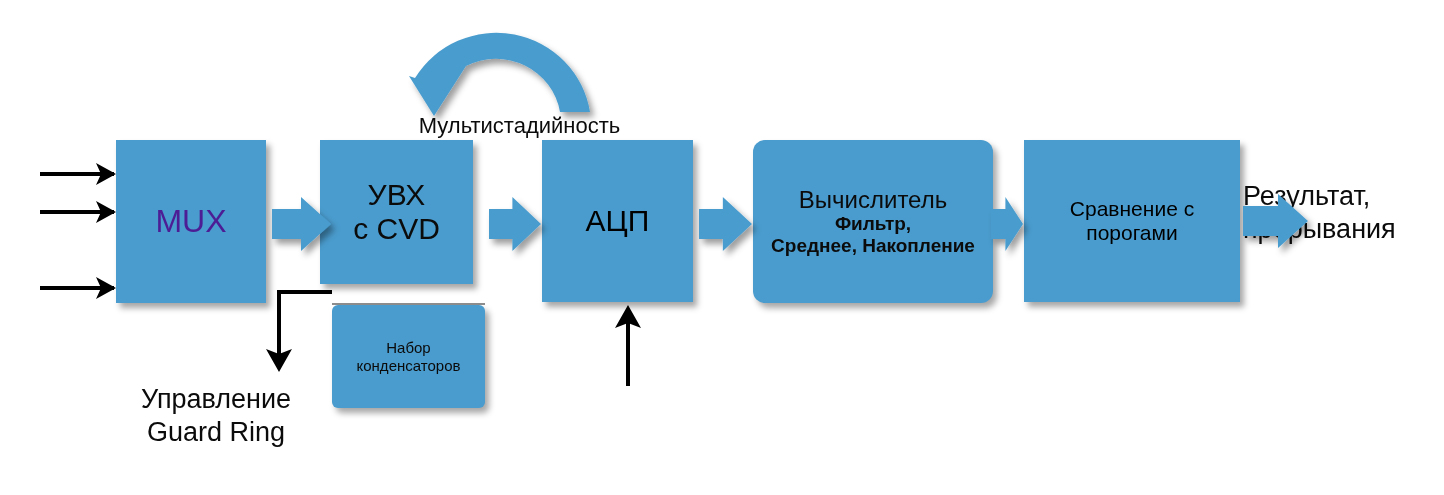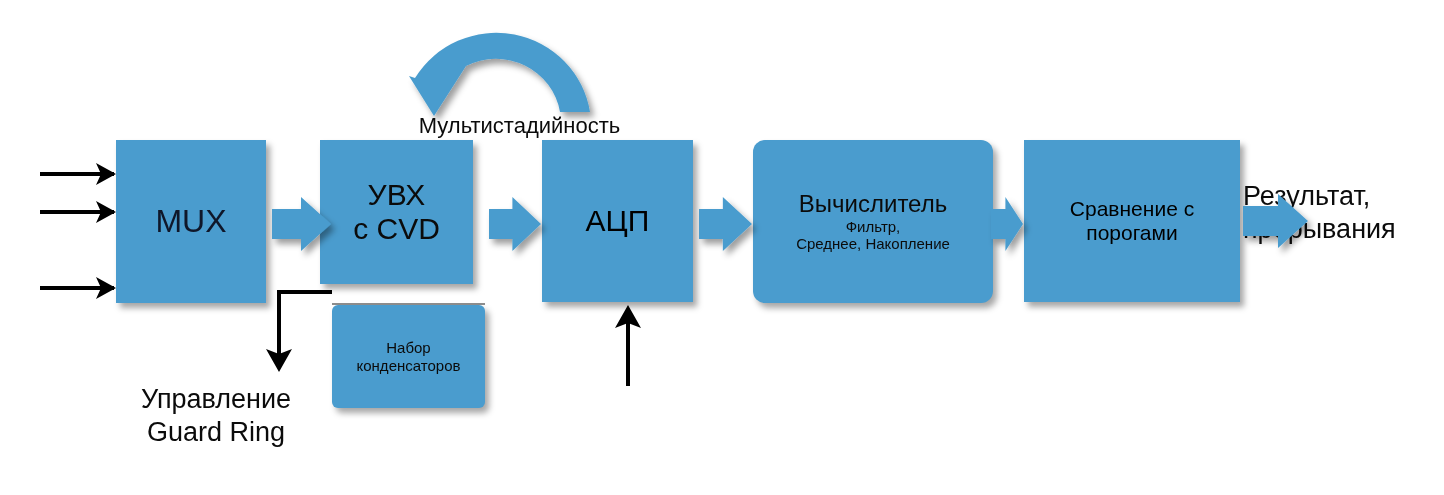--- a/index.html
+++ b/index.html
@@ -56,21 +56,21 @@
     width: 1444px;
     height: 495px;
     overflow: visible;
   }
 </style>
 </head>
 <body>
 
 <div id="stage">
 
-  <div class="block" id="block-mux" style="left: 116px; top: 140px; width: 150px; height: 163px; background: rgb(74, 156, 206); color: #0f172a;">
+  <div class="block" id="block-mux" style="left: 116px; top: 140px; width: 150px; height: 163px; background: rgb(74, 156, 206); color: #4c1d95;">
     <span class="title" style="font-size: 32px;">MUX</span>
   </div>
 
   <div class="block" id="block-sha" style="left: 320px; top: 140px; width: 153px; height: 144px; background: rgb(74, 156, 206); color: rgb(11, 11, 11);">
     <span class="title" style="font-size: 30px;">УВХ
 с CVD</span>
   </div>
 
   <div class="block" id="block-caps" style="left: 332px; top: 305px; width: 153px; height: 103px; background: rgb(74, 156, 206); color: rgb(11, 11, 11); border-radius: 6px;">
     <span class="title" style="font-size: 15px;">Набор
@@ -78,21 +78,21 @@
   </div>
 
   <div class="divider" id="sha-divider" style="left: 332px; top: 303px; width: 153px; background: rgb(140, 140, 140);"></div>
 
   <div class="block" id="block-adc" style="left: 542px; top: 140px; width: 151px; height: 162px; background: rgb(74, 156, 206); color: #000000;">
     <span class="title" style="font-size: 30px;">АЦП</span>
   </div>
 
   <div class="block" id="block-compute" style="left: 753px; top: 140px; width: 240px; height: 163px; background: rgb(74, 156, 206); color: rgb(11, 11, 11); border-radius: 12px;">
     <span class="title" style="font-size: 24px;">Вычислитель</span>
-    <span class="sub" style="font-size: 15px;">Фильтр,
+    <span class="sub" style="font-size: 19px; font-weight: bold;">Фильтр,
 Среднее, Накопление</span>
   </div>
 
   <div class="block" id="block-compare" style="left: 1024px; top: 140px; width: 216px; height: 162px; background: rgb(74, 156, 206); color: #000000;">
     <span class="title" style="font-size: 21px;">Сравнение с
 порогами</span>
   </div>
 
   <div class="label" id="label-multistage" style="left: 393px; top: 113px; width: 253px; font-size: 22px; text-align: center; color: rgb(11, 11, 11);">Мультистадийность</div>
   <div class="label" id="label-guard-ring" style="left: 100px; top: 383px; width: 232px; font-size: 27px; color: rgb(11, 11, 11);">Управление

